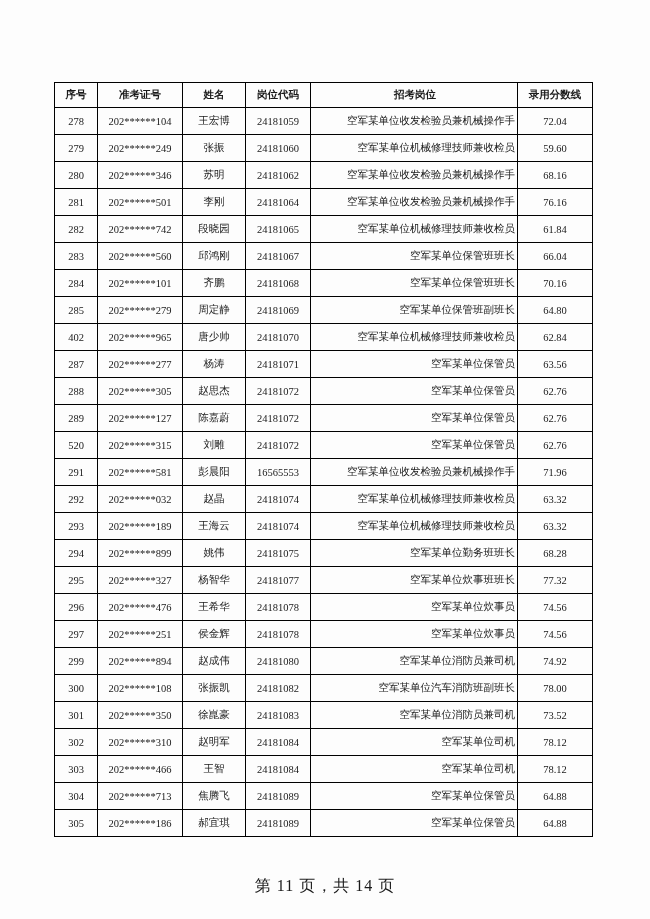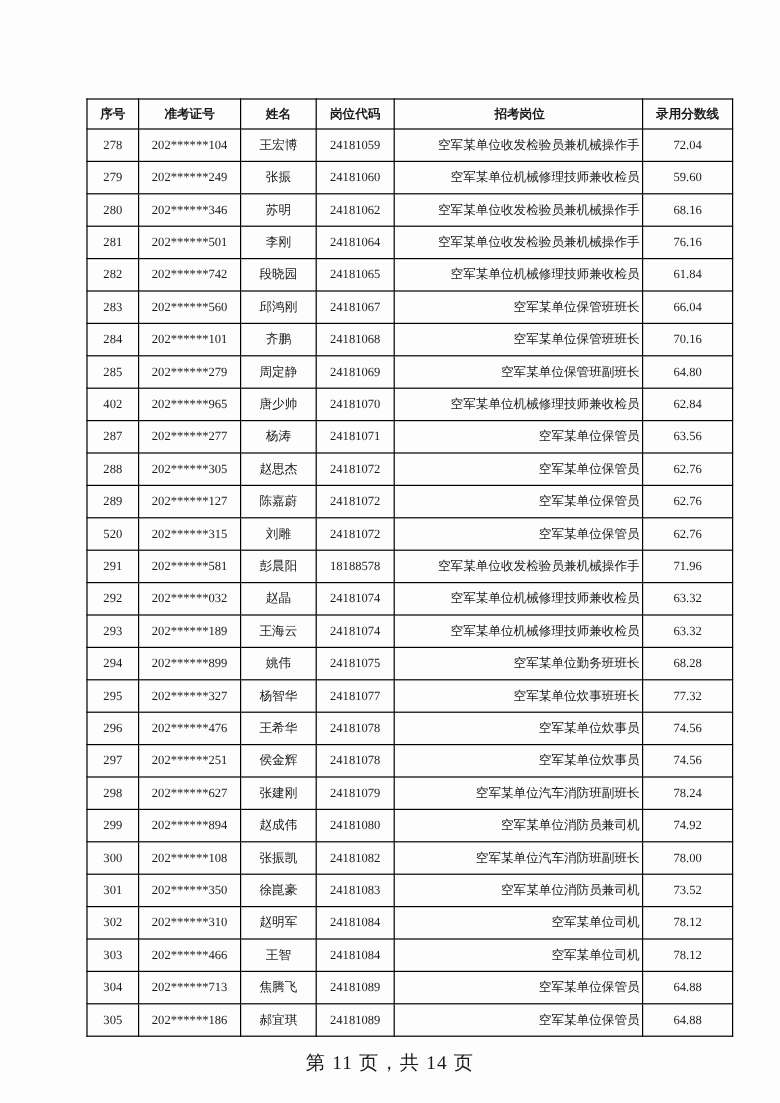--- a/index.html
+++ b/index.html
@@ -10,21 +10,21 @@
     width: 650px;
     height: 919px;
     background: #fdfdfd;
     font-family: "Liberation Serif", "DejaVu Serif", serif;
     color: #1a1a1a;
     position: relative;
     overflow: hidden;
   }
   .sheet {
     position: absolute;
-    left: 72px;
+    left: 54px;
     top: 82px;
     width: 538px;
   }
   table.score-table {
     border-collapse: collapse;
     width: 100%;
     table-layout: fixed;
   }
   table.score-table th,
   table.score-table td {
@@ -191,21 +191,21 @@
           <td>202******315</td>
           <td>刘雕</td>
           <td>24181072</td>
           <td class="col-job">空军某单位保管员</td>
           <td>62.76</td>
         </tr>
         <tr>
           <td>291</td>
           <td>202******581</td>
           <td>彭晨阳</td>
-          <td>18188578</td>
+          <td>16565553</td>
           <td class="col-job">空军某单位收发检验员兼机械操作手</td>
           <td>71.96</td>
         </tr>
         <tr>
           <td>292</td>
           <td>202******032</td>
           <td>赵晶</td>
           <td>24181074</td>
           <td class="col-job">空军某单位机械修理技师兼收检员</td>
           <td>63.32</td>
@@ -242,28 +242,20 @@
           <td class="col-job">空军某单位炊事员</td>
           <td>74.56</td>
         </tr>
         <tr>
           <td>297</td>
           <td>202******251</td>
           <td>侯金辉</td>
           <td>24181078</td>
           <td class="col-job">空军某单位炊事员</td>
           <td>74.56</td>
-        </tr>
-        <tr>
-          <td>298</td>
-          <td>202******627</td>
-          <td>张建刚</td>
-          <td>24181079</td>
-          <td class="col-job">空军某单位汽车消防班副班长</td>
-          <td>78.24</td>
         </tr>
         <tr>
           <td>299</td>
           <td>202******894</td>
           <td>赵成伟</td>
           <td>24181080</td>
           <td class="col-job">空军某单位消防员兼司机</td>
           <td>74.92</td>
         </tr>
         <tr>

